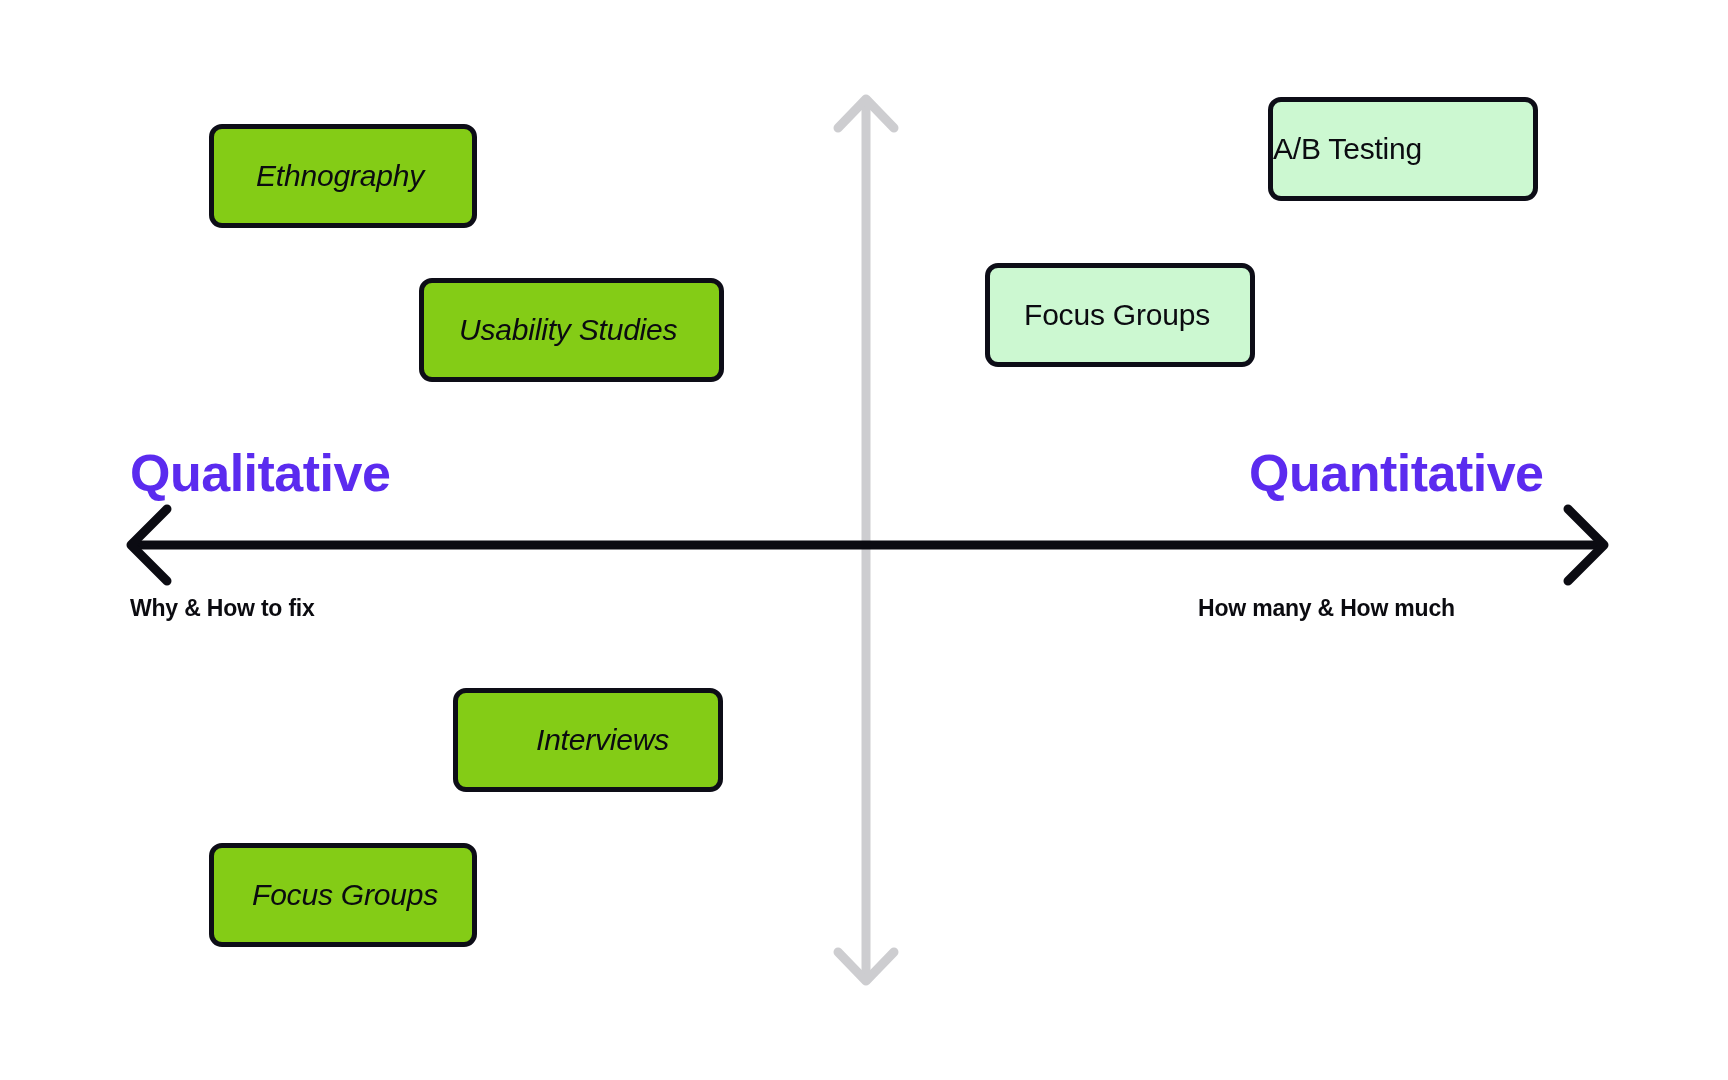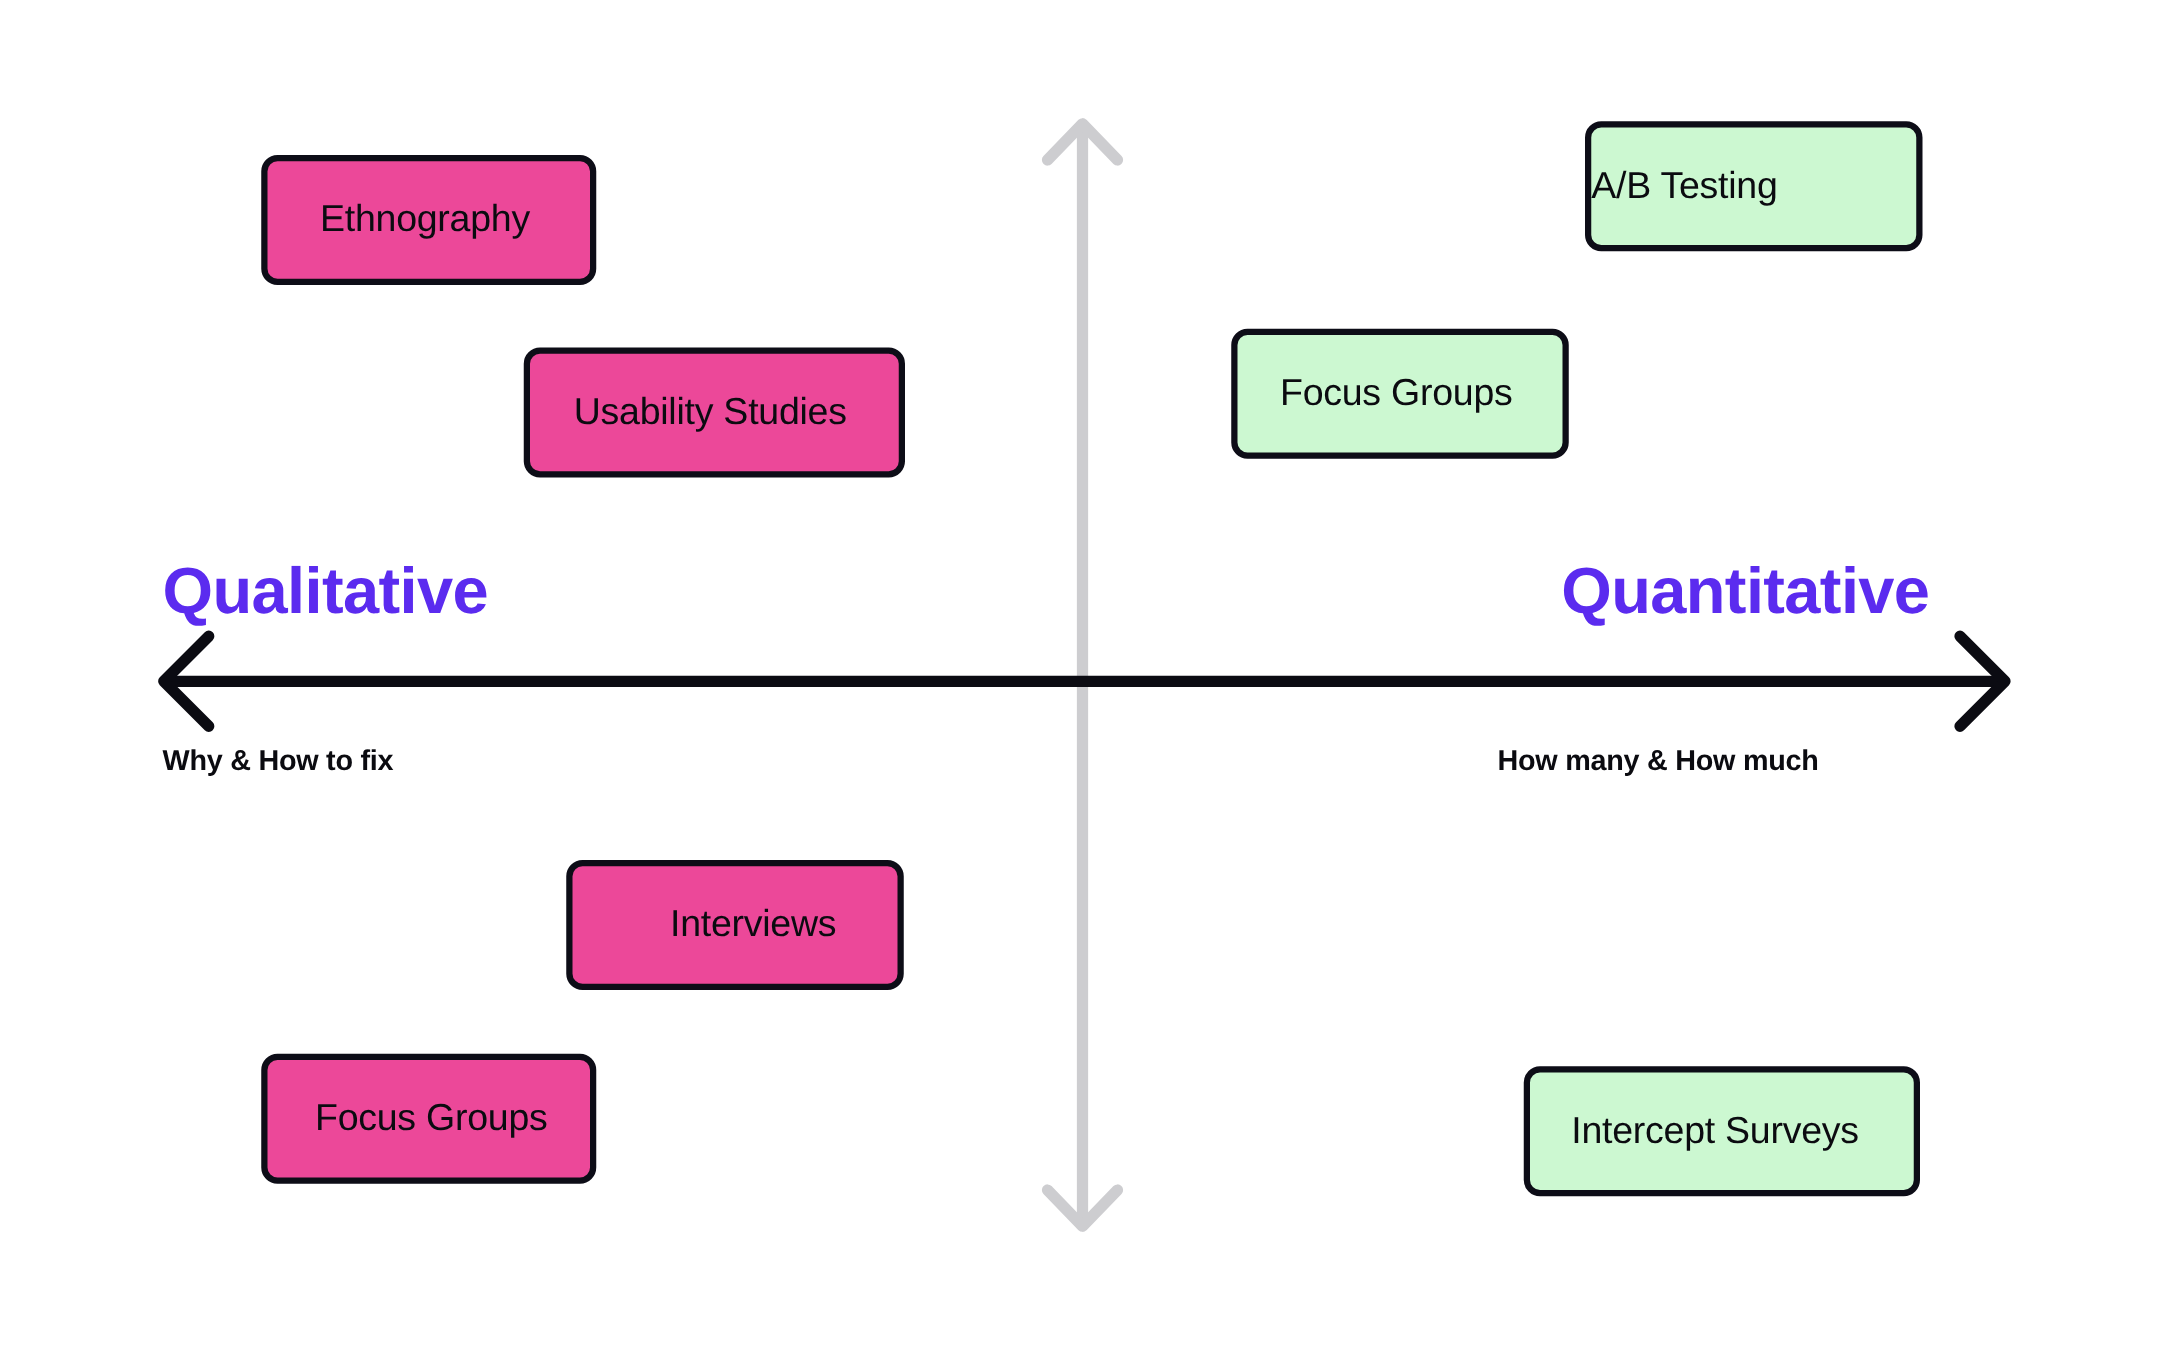--- a/index.html
+++ b/index.html
@@ -66,21 +66,21 @@
     white-space: nowrap;
   }
   .method-box .box-label {
     font-size: 30px;
     font-weight: normal;
     color: #0b0b10;
     letter-spacing: -0.2px;
     line-height: 1;
   }
 
-  .fill-qual  { background: #ec4899; }
+  .fill-qual  { background: #84cc16; font-style: italic; }
   .fill-quant { background: #ccf8d1; }
 </style>
 </head>
 <body>
 
 <div id="canvas">
 
   <svg id="axis-layer" viewBox="0 0 1728 1080" width="1728" height="1080" xmlns="http://www.w3.org/2000/svg">
 
     <g>
@@ -122,17 +122,14 @@
 
   <div class="method-box fill-quant" style="left:1268px; top:97px; width:270px; height:104px; ">
     <span class="box-label">A/B Testing</span>
   </div>
 
   <div class="method-box fill-quant" style="left:985px; top:263px; width:270px; height:104px; padding-left:34px;">
     <span class="box-label">Focus Groups</span>
   </div>
 
 
-  <div class="method-box fill-quant" style="left:1219px; top:853px; width:317px; height:104px; padding-left:33px;">
-    <span class="box-label">Intercept Surveys</span>
-  </div>
 
 </div>
 
 </body></html>

